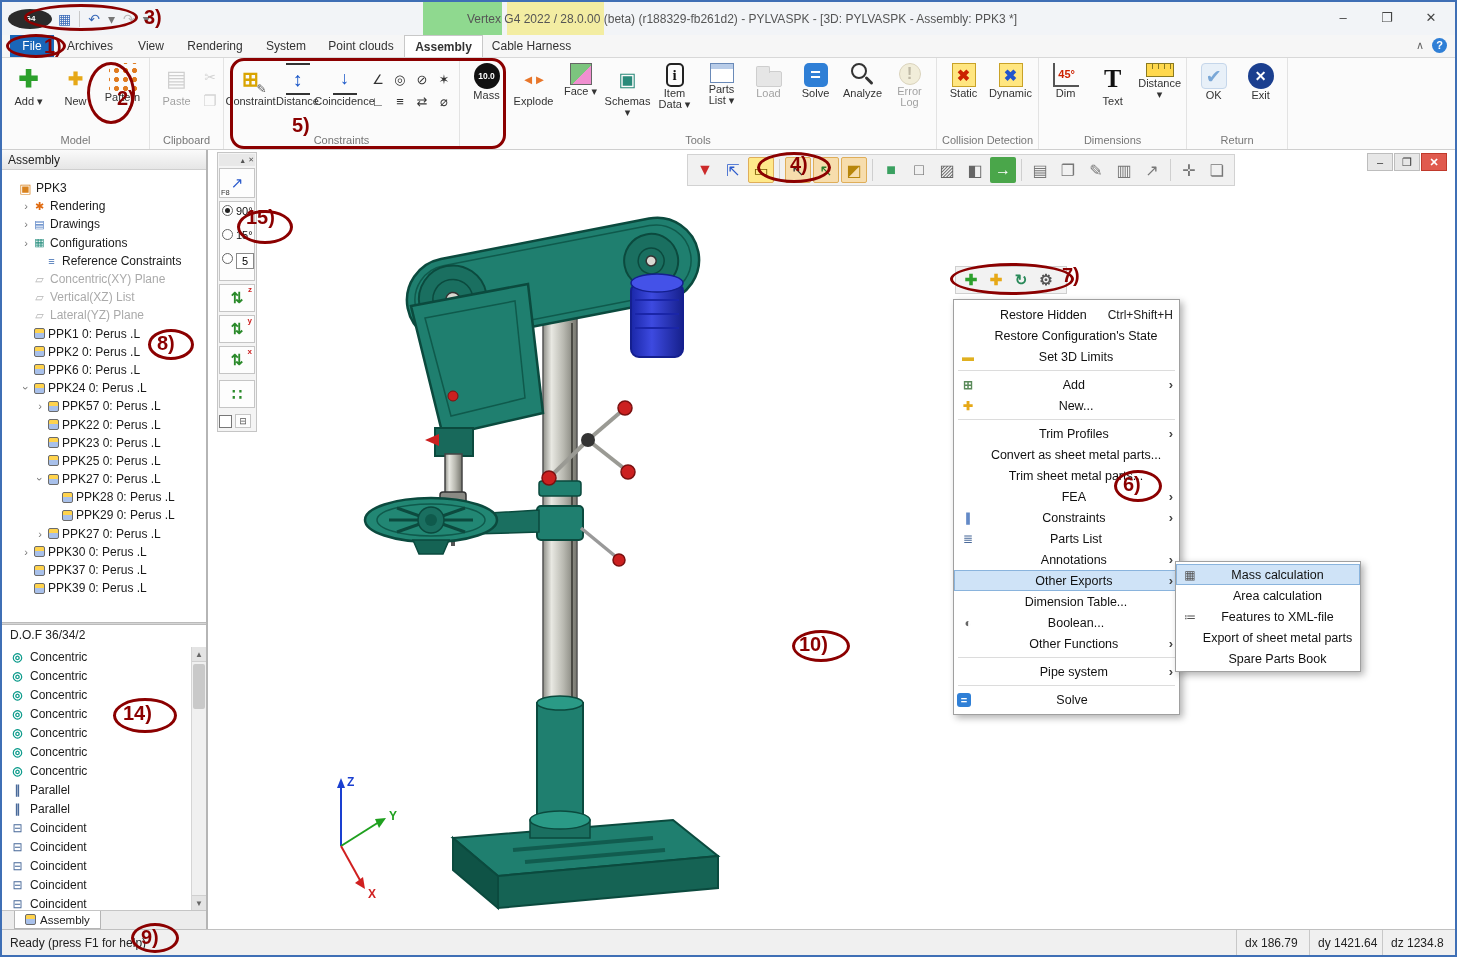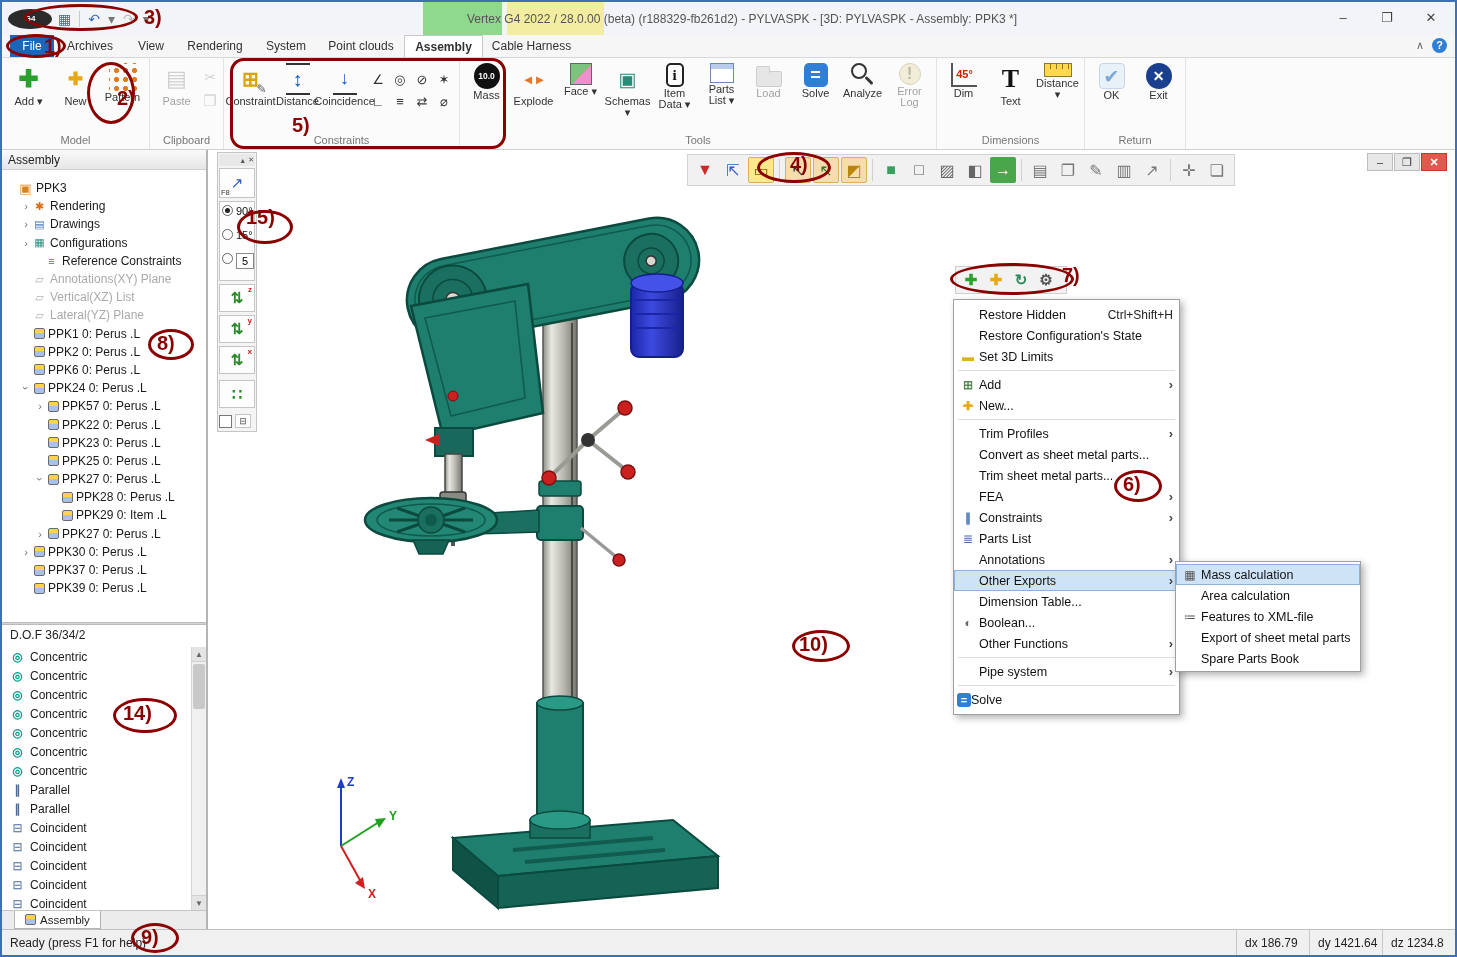--- a/index.html
+++ b/index.html
@@ -154,21 +154,21 @@
   .sp-check{width:13px;height:13px;border:1px solid #777;background:#fff;}
   .sp-mini{width:16px;height:14px;border:1px solid #c5c5c5;background:#fdfdfd;font-size:9px;color:#555;display:flex;align-items:center;justify-content:center;}
 
   
   .ctxtoolbar{position:absolute;left:747px;top:116px;width:112px;height:28px;background:#f2f2f2;border:1px solid #cfcfcf;display:flex;align-items:center;gap:3px;padding:0 4px;z-index:20;}
   .cti{width:22px;height:22px;display:flex;align-items:center;justify-content:center;font-size:15px;font-weight:bold;border:1px solid transparent;}
   .menu{position:absolute;left:745px;top:149px;width:227px;background:#fff;border:1px solid #a0a0a0;box-shadow:3px 3px 7px rgba(0,0,0,.3);padding:4px 0;z-index:21;}
   .mitem{height:21px;display:flex;align-items:center;padding:0 6px 0 3px;font-size:12.5px;color:#111;}
   .mitem.sel{background:#cfe3f7;outline:1px solid #8ab4dd;outline-offset:-1px;}
   .micn{width:22px;text-align:center;font-size:12px;flex:none;display:inline-flex;justify-content:center;align-items:center;}
-  .mlbl{flex:1;white-space:nowrap;}
+  .mlbl{flex:1;white-space:nowrap;text-align:center;}
   .msc{font-size:12px;color:#222;}
   .marr{font-size:13px;color:#444;font-weight:bold;}
   .msep{height:1px;background:#dcdcdc;margin:3px 4px;}
   .submenu{position:absolute;left:967px;top:411px;width:186px;background:#fff;border:1px solid #a0a0a0;box-shadow:3px 3px 7px rgba(0,0,0,.3);padding:2px 0;z-index:22;}
   .mi-limits::before{content:"▬";color:#e0b020;}
   .mi-add-small::before{content:"⊞";color:#5a8a5a;font-weight:bold;}
   .mi-new-small::before{content:"✚";color:#e6a817;font-weight:bold;}
   .mi-constraints-small::before{content:"∥";color:#3a6ab8;font-weight:bold;}
   .mi-partslist-small::before{content:"≣";color:#4a6a9a;}
   .mi-boolean-small::before{content:"◐";color:#666;}
@@ -340,20 +340,33 @@
           <div class="rbtn disabled">
             <span class="ric ic-errorlog"></span>
             <span class="rlbl">Error Log</span>
           </div>
         </div>
         <div class="rglabel">Tools</div>
       </div>
       <div class="rgroup">
         <div class="rrow">
           <div class="rbtn">
+            <span class="ric ic-static"></span>
+            <span class="rlbl">Static</span>
+          </div>
+          <div class="rbtn">
+            <span class="ric ic-dynamic"></span>
+            <span class="rlbl">Dynamic</span>
+          </div>
+        </div>
+        <div class="rglabel">Collision Detection</div>
+      </div>
+      <div class="rgroup">
+        <div class="rrow">
+          <div class="rbtn">
             <span class="ric ic-dim"></span>
             <span class="rlbl">Dim</span>
           </div>
           <div class="rbtn">
             <span class="ric ic-text"></span>
             <span class="rlbl">Text</span>
           </div>
           <div class="rbtn">
             <span class="ric ic-ruler"></span>
             <span class="rlbl">Distance ▾</span>
@@ -402,21 +415,21 @@
             <span>Configurations</span>
           </div>
           <div class="trow" style="padding-left: 30px;">
             <span class="exp"></span>
             <span class="ti ti-ref-constraints"></span>
             <span>Reference Constraints</span>
           </div>
           <div class="trow disabled" style="padding-left: 18px;">
             <span class="exp"></span>
             <span class="ti ti-plane"></span>
-            <span>Annotations(XY) Plane</span>
+            <span>Concentric(XY) Plane</span>
           </div>
           <div class="trow disabled" style="padding-left: 18px;">
             <span class="exp"></span>
             <span class="ti ti-plane"></span>
             <span>Vertical(XZ) List</span>
           </div>
           <div class="trow disabled" style="padding-left: 18px;">
             <span class="exp"></span>
             <span class="ti ti-plane"></span>
             <span>Lateral(YZ) Plane</span>
@@ -467,21 +480,21 @@
             <span>PPK27 0: Perus .L</span>
           </div>
           <div class="trow" style="padding-left: 46px;">
             <span class="exp"></span>
             <span class="ti ti-part"></span>
             <span>PPK28 0: Perus .L</span>
           </div>
           <div class="trow" style="padding-left: 46px;">
             <span class="exp"></span>
             <span class="ti ti-part"></span>
-            <span>PPK29 0: Item .L</span>
+            <span>PPK29 0: Perus .L</span>
           </div>
           <div class="trow" style="padding-left: 32px;">
             <span class="exp">›</span>
             <span class="ti ti-part"></span>
             <span>PPK27 0: Perus .L</span>
           </div>
           <div class="trow" style="padding-left: 18px;">
             <span class="exp">›</span>
             <span class="ti ti-part"></span>
             <span>PPK30 0: Perus .L</span>

